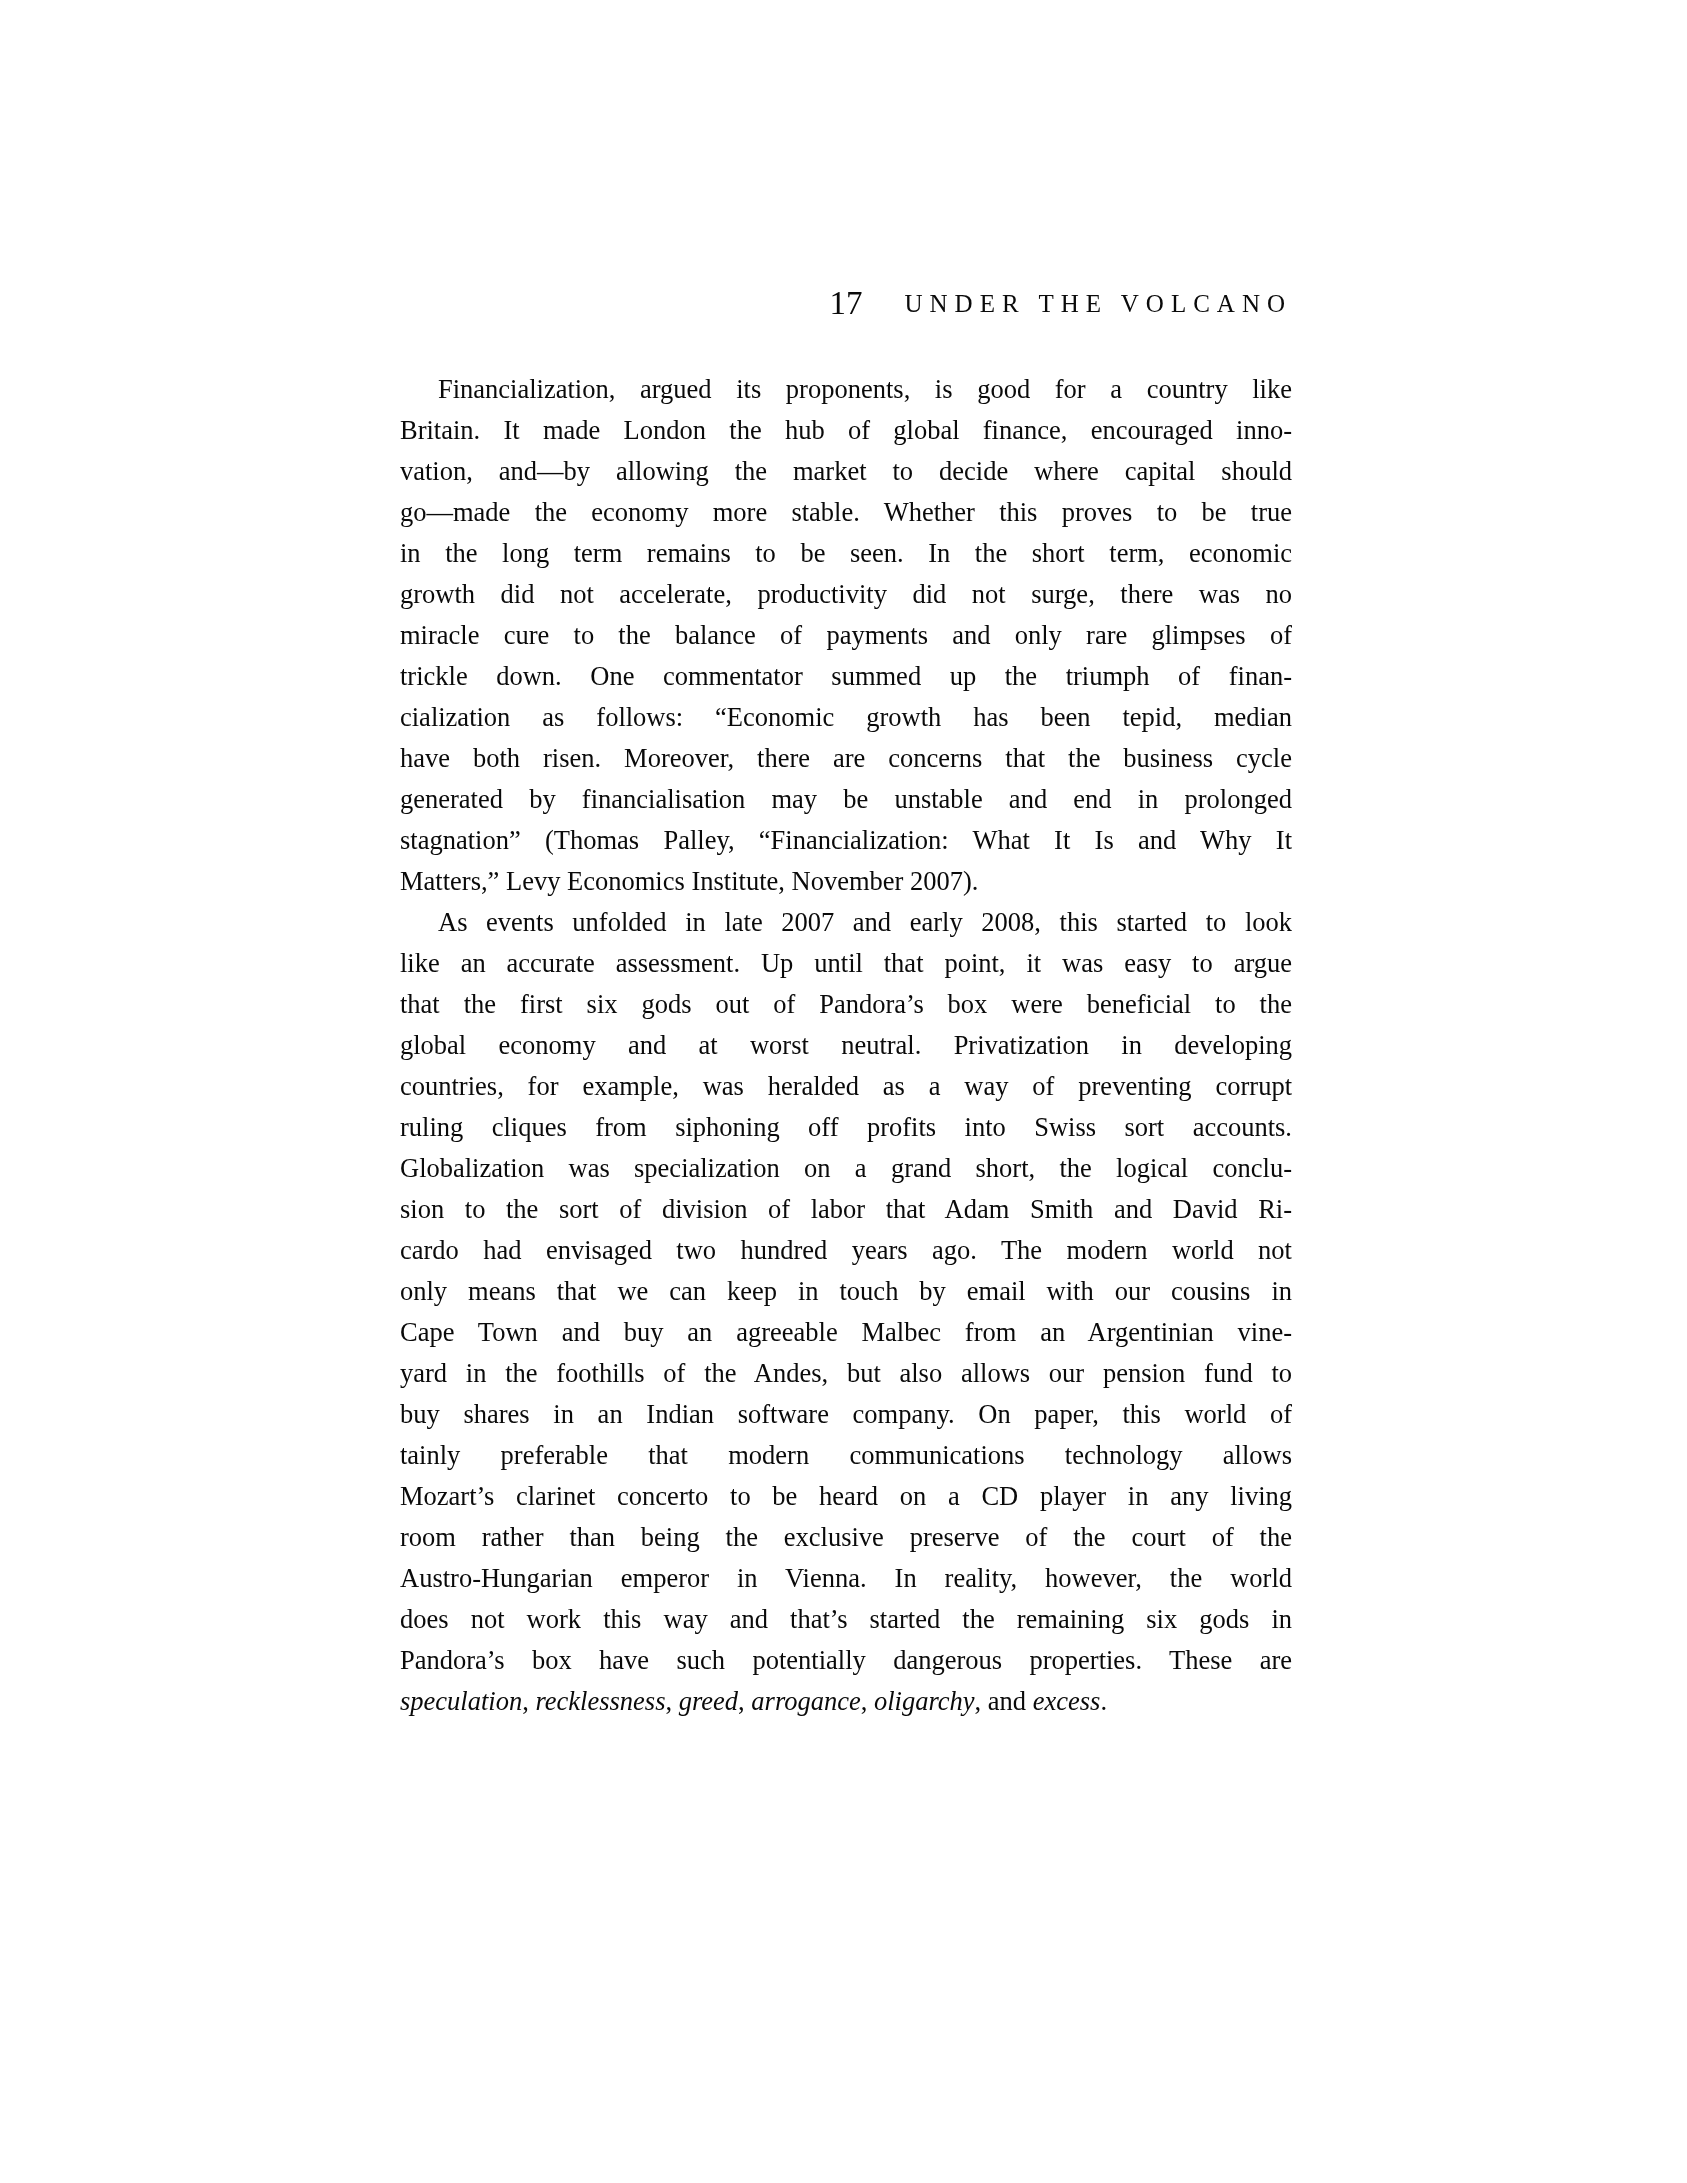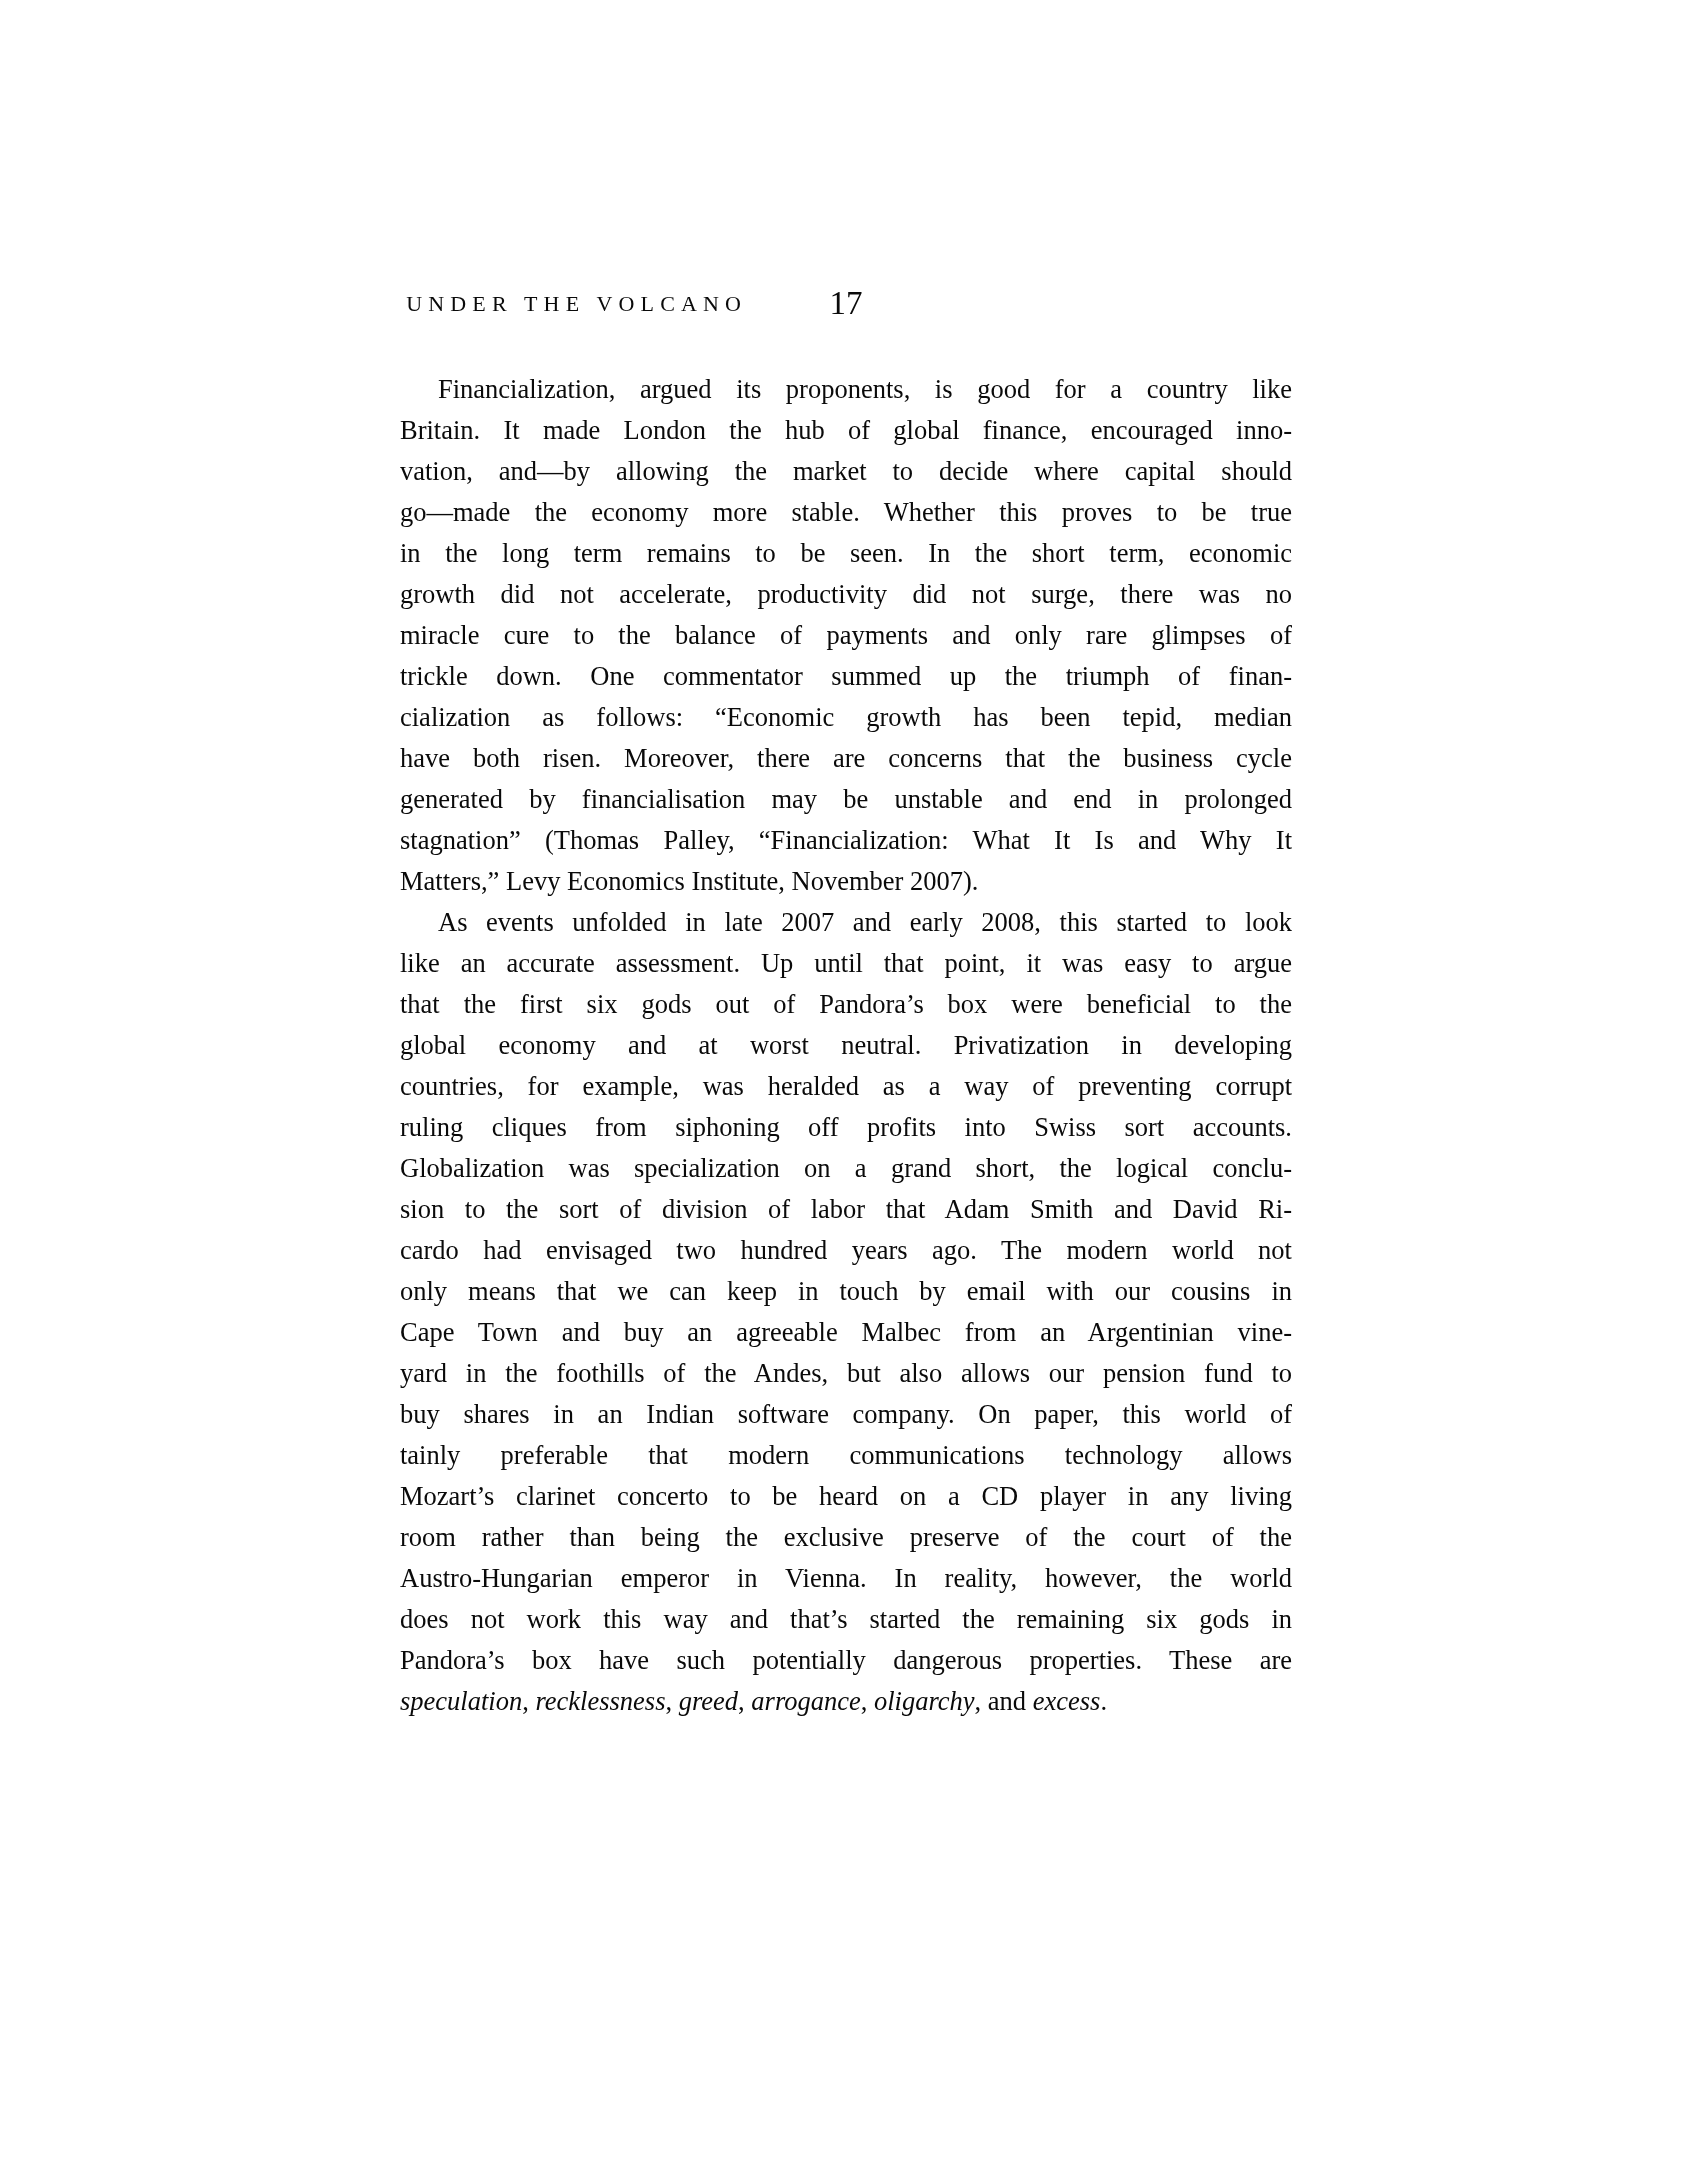--- a/index.html
+++ b/index.html
@@ -15,22 +15,22 @@
     overflow: hidden;
     font-family: "Liberation Serif", "DejaVu Serif", serif;
     color: var(--ink, #0a0a0a);
   }
   .running-head {
     position: absolute;
     left: 400px;
     top: 291px;
     width: 892px;
     line-height: 26.5px;
-    text-align: left;
-    font-size: 22px;
+    text-align: right;
+    font-size: 25px;
     letter-spacing: 0.28em;
     text-indent: 0.28em; 
     white-space: nowrap;
   }
   .folio {
     position: absolute;
     left: 400px;
     top: 290px;
     width: 892px;
     line-height: 26.5px;

